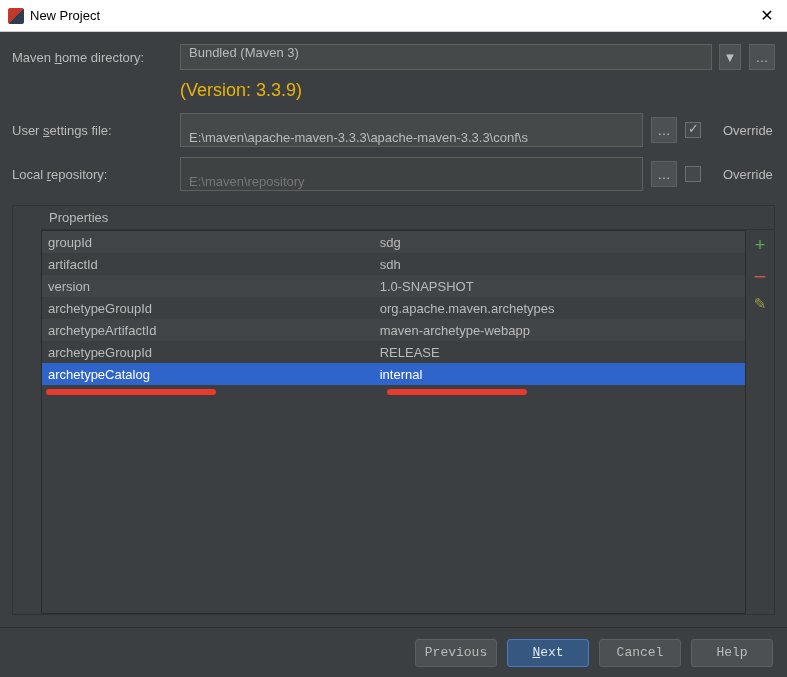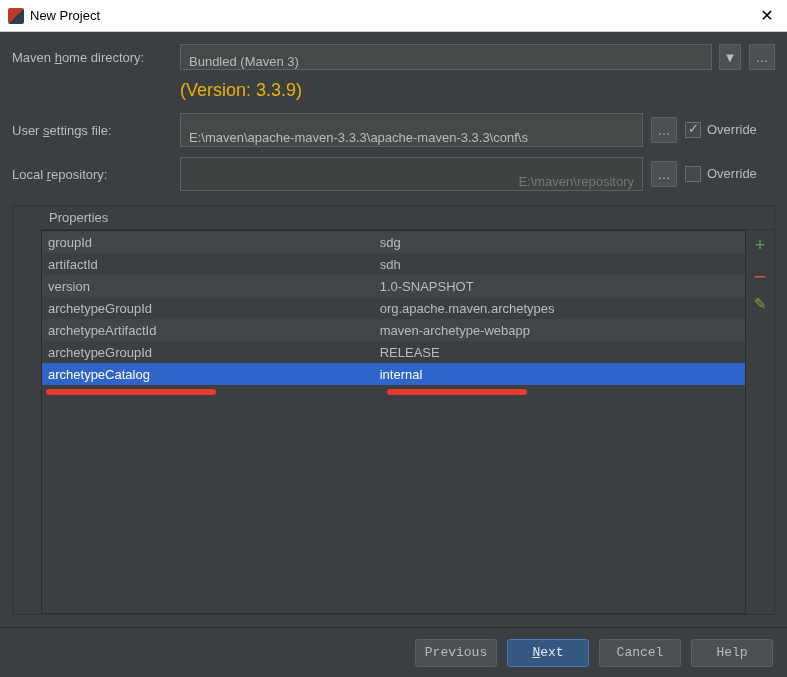--- a/index.html
+++ b/index.html
@@ -48,21 +48,21 @@
       gap: 8px;
     }
     .form-label { width: 160px; color: #bbbbbb; }
     .form-label u { text-decoration: underline; }
     .dd {
       flex: 1;
       background: #45494a;
       border: 1px solid #5e6060;
       height: 26px;
       display: flex;
-      align-items: flex-end;
+      align-items: flex-start;
       padding: 0 8px;
       color: #bbbbbb;
       position: relative;
     }
     .dd-arrow {
       width: 22px; height: 26px;
       background: #4c5052;
       border: 1px solid #5e6060;
       display: flex; align-items: center; justify-content: center;
       color: #bbbbbb;
@@ -83,23 +83,23 @@
       font-size: 18px;
     }
     .text-input {
       flex: 1;
       background: #45494a;
       border: 1px solid #5e6060;
       height: 26px;
       padding: 16px 8px;
       color: #bbbbbb;
     }
-    .text-input.disabled { color: #777; background: #3f4243; text-align: right; }
+    .text-input.disabled { color: #777; background: #3f4243; }
     .checkbox-wrap {
-      display: flex; align-items: flex-start; gap: 6px;
+      display: flex; align-items: center; gap: 22px;
       min-width: 90px;
     }
     .chk {
       width: 16px; height: 16px;
       border: 1px solid #6e6e6e;
       background: #43494a;
       position: relative;
     }
     .chk.checked::after {
       content: "✓";

